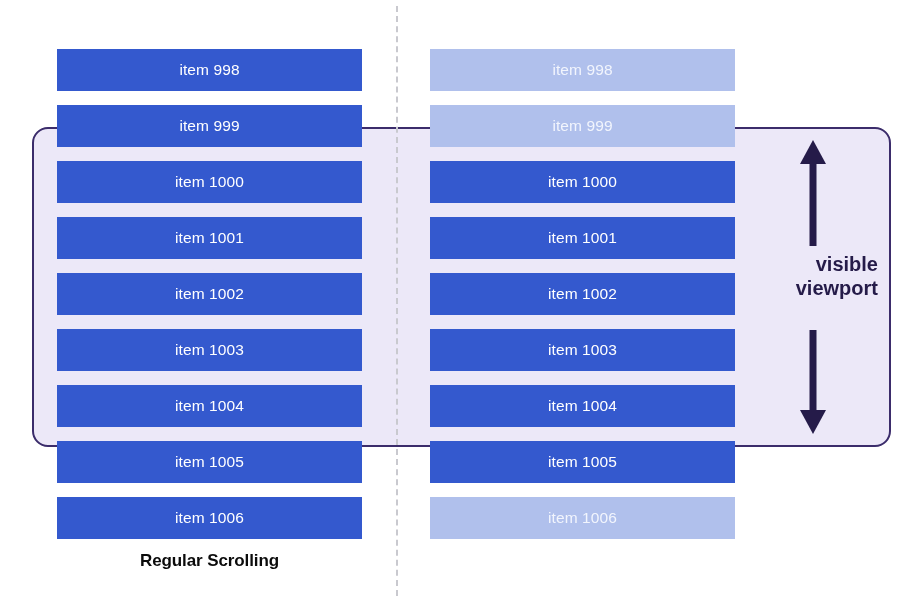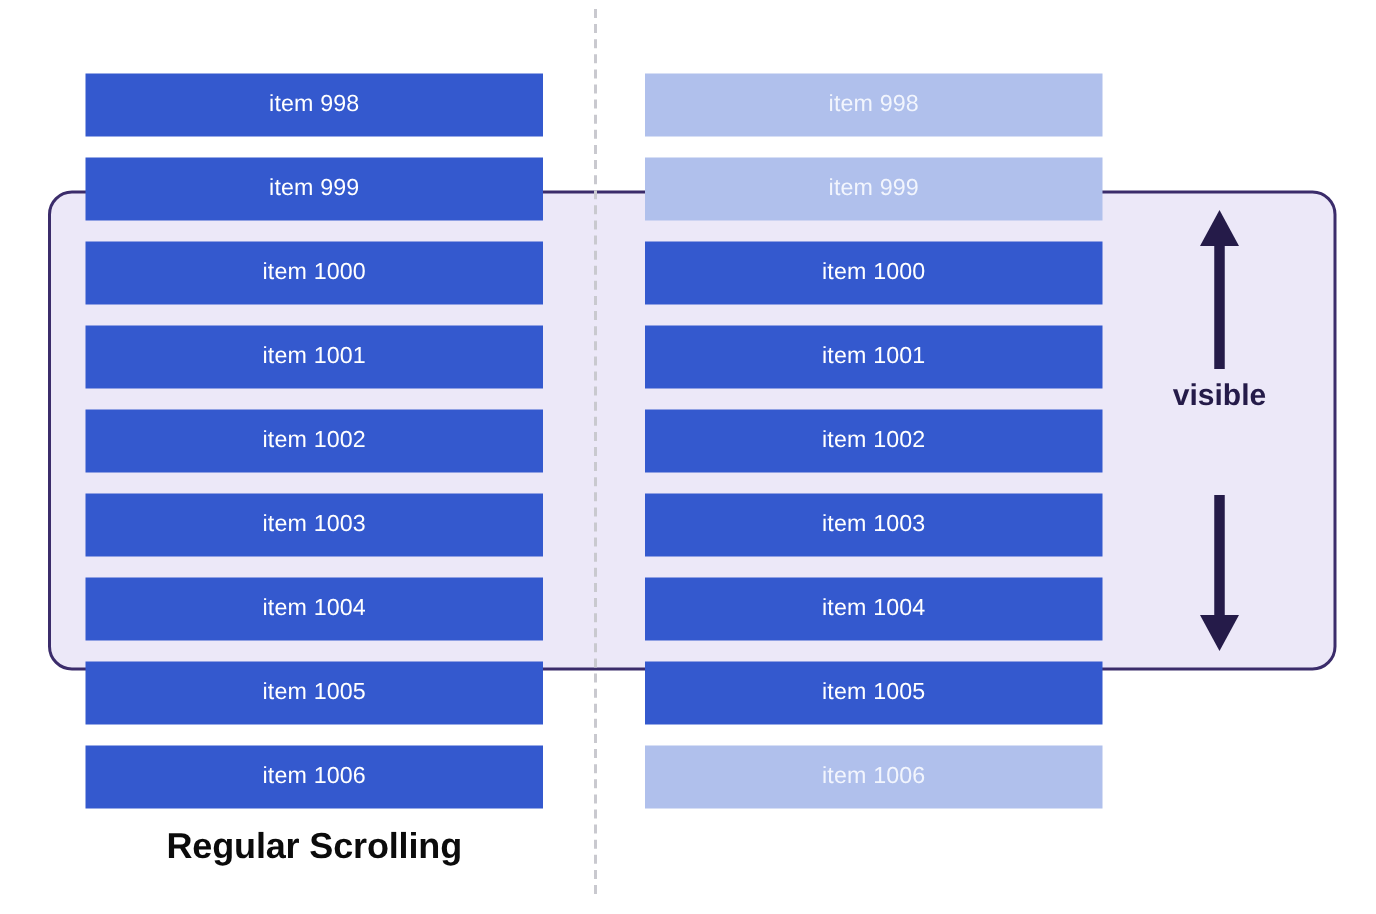--- a/index.html
+++ b/index.html
@@ -86,34 +86,34 @@
   .vp-arrow-svg {
     position: absolute;
     left: 0;
     top: 0;
   }
   .vp-label {
     position: absolute;
     left: 0;
     top: 118px;
     width: 130px;
-    text-align: center;
+    text-align: right;
     font-size: 20px;
     font-weight: bold;
     line-height: 24px;
     color: #251b49;
   }
 
   
   .caption {
     position: absolute;
     top: 551px;
     width: 305px;
     text-align: center;
-    font-size: 24px;
+    font-size: 17px;
     font-weight: bold;
     color: #0b0b0b;
     letter-spacing: -0.1px;
     z-index: 5;
   }
   .caption.left  { left: 57px; }
   .caption.right { left: 430px; }
 </style>
 </head>
 <body>
@@ -152,18 +152,19 @@
     <svg class="vp-arrow-svg" width="130" height="306" viewBox="0 0 130 306">
 
       <path d="M65 6 L78 30 L52 30 Z" fill="#251b49"></path>
       <rect x="61.5" y="28" width="7" height="84" fill="#251b49"></rect>
 
       <rect x="61.5" y="196" width="7" height="82" fill="#251b49"></rect>
       <path d="M65 300 L78 276 L52 276 Z" fill="#251b49"></path>
     </svg>
     <div class="vp-label">
       <div>visible</div>
+      <div>viewport</div>
     </div>
   </div>
 
   <div class="caption left">Regular Scrolling</div>
 
 </div>
 
 </body></html>

